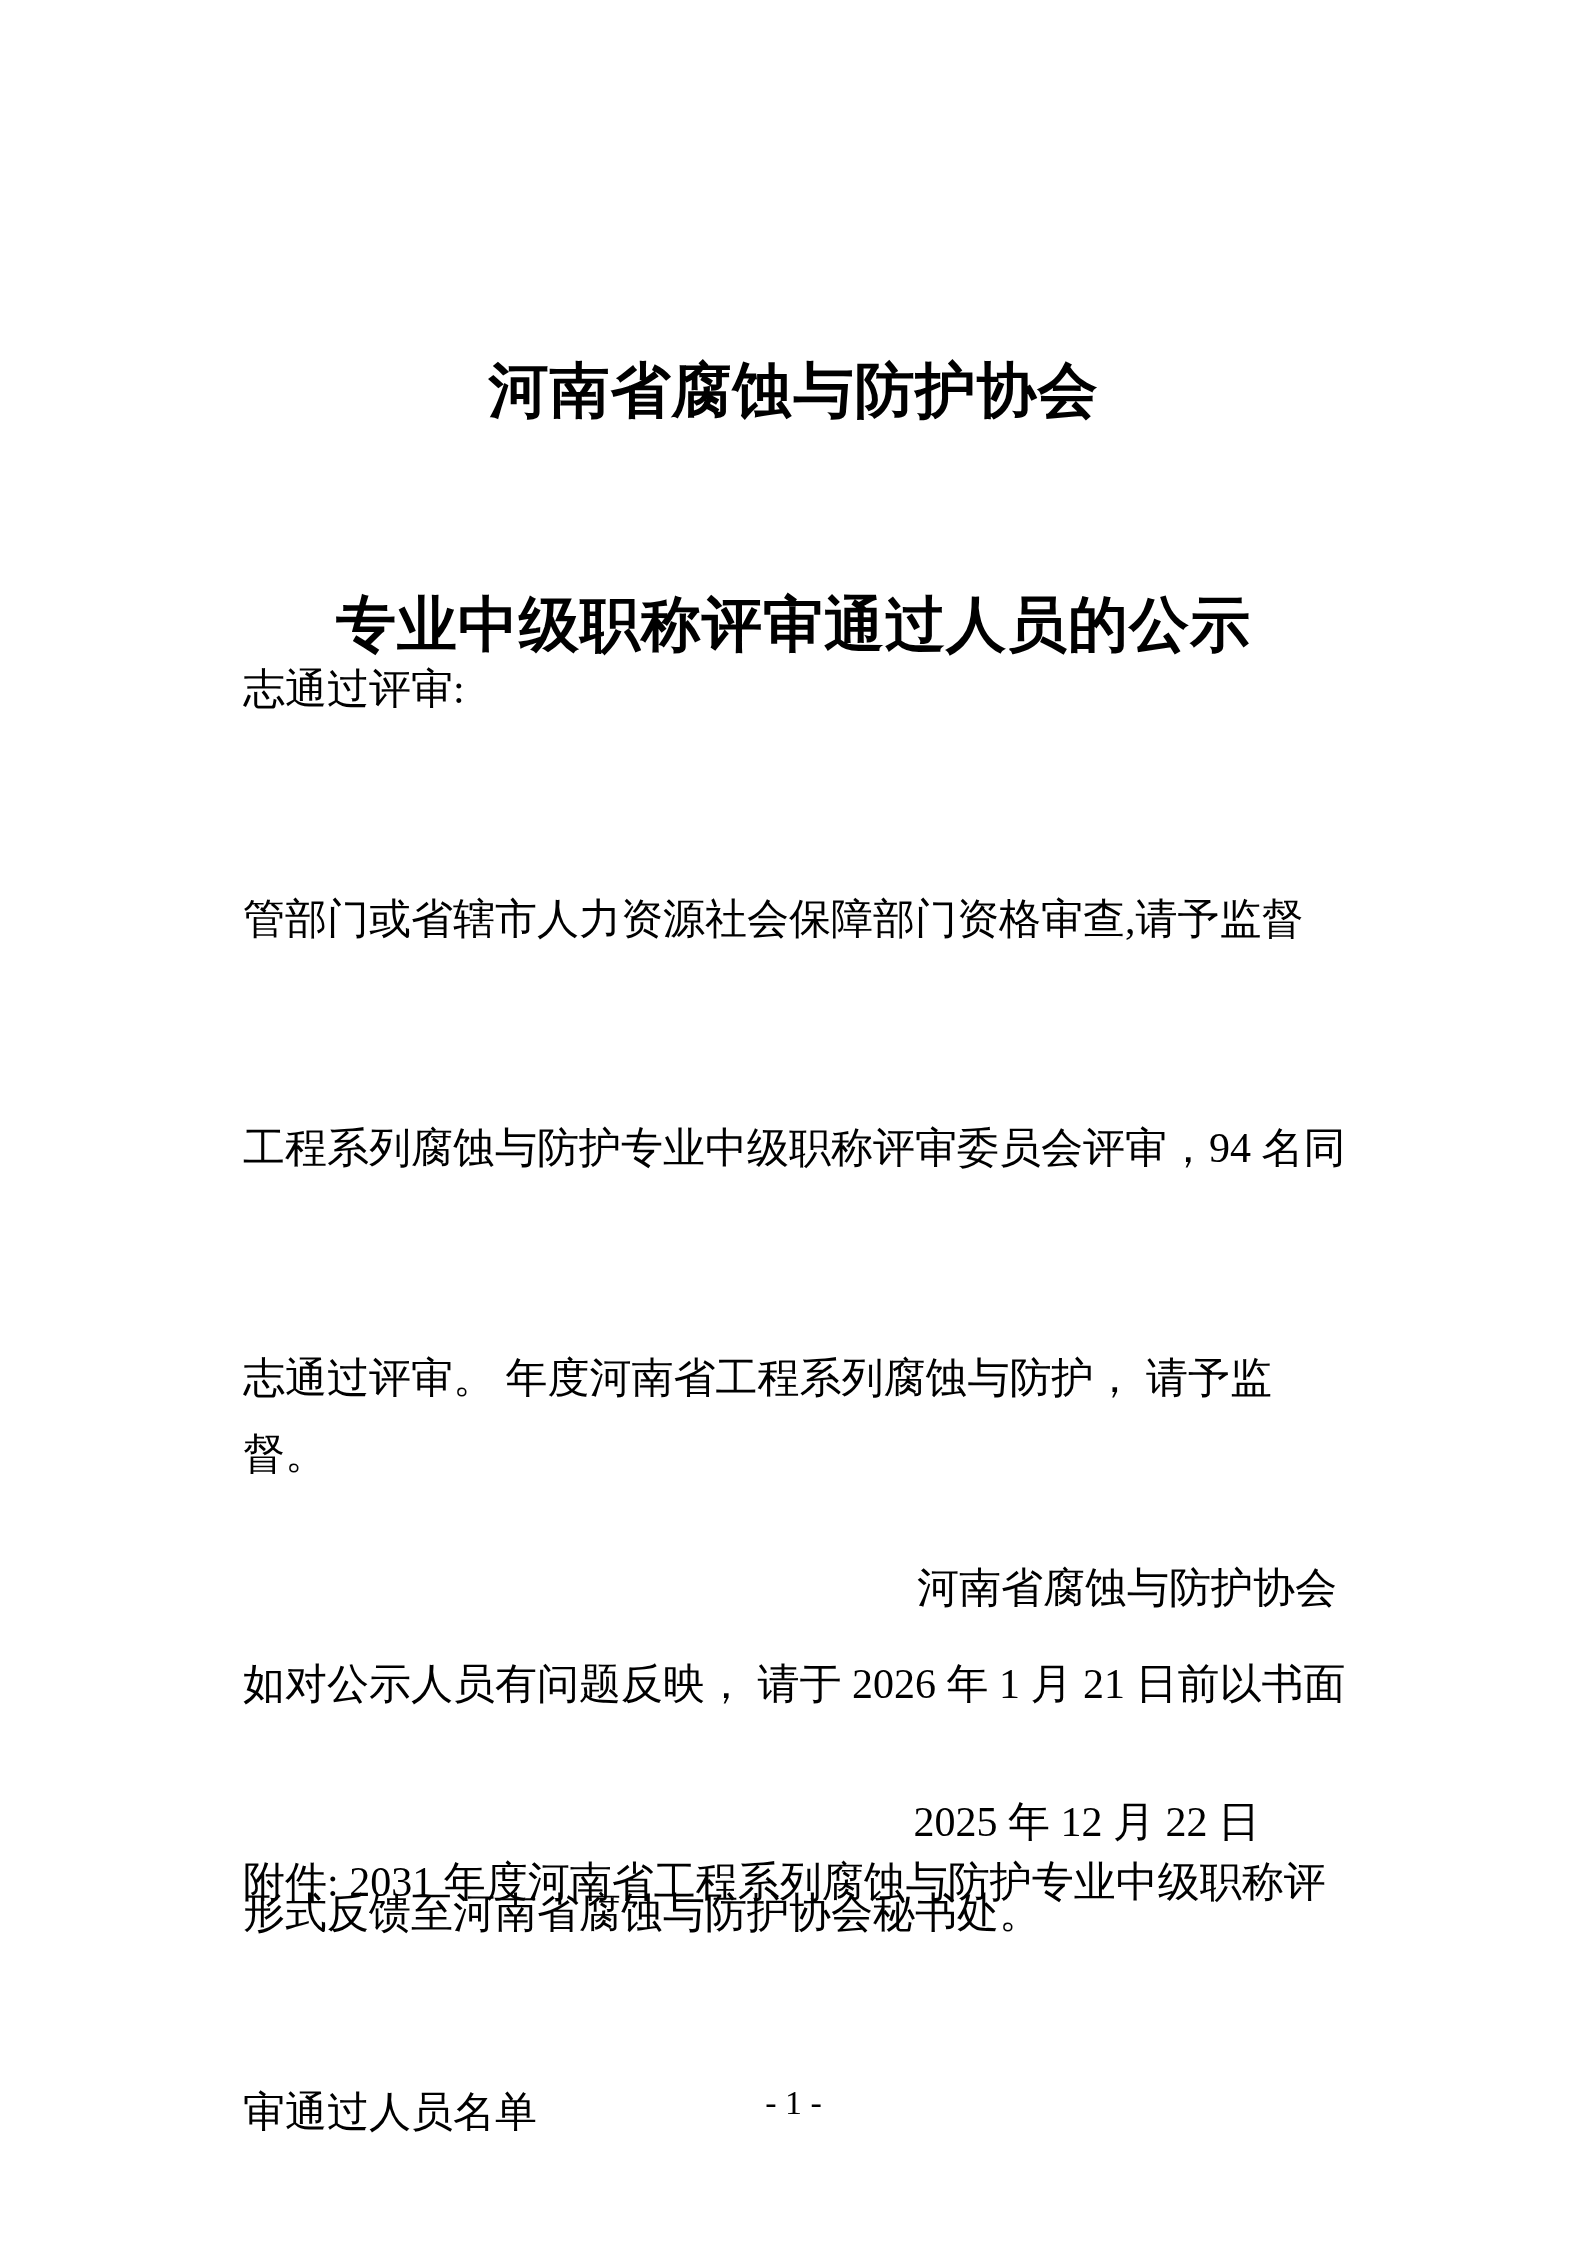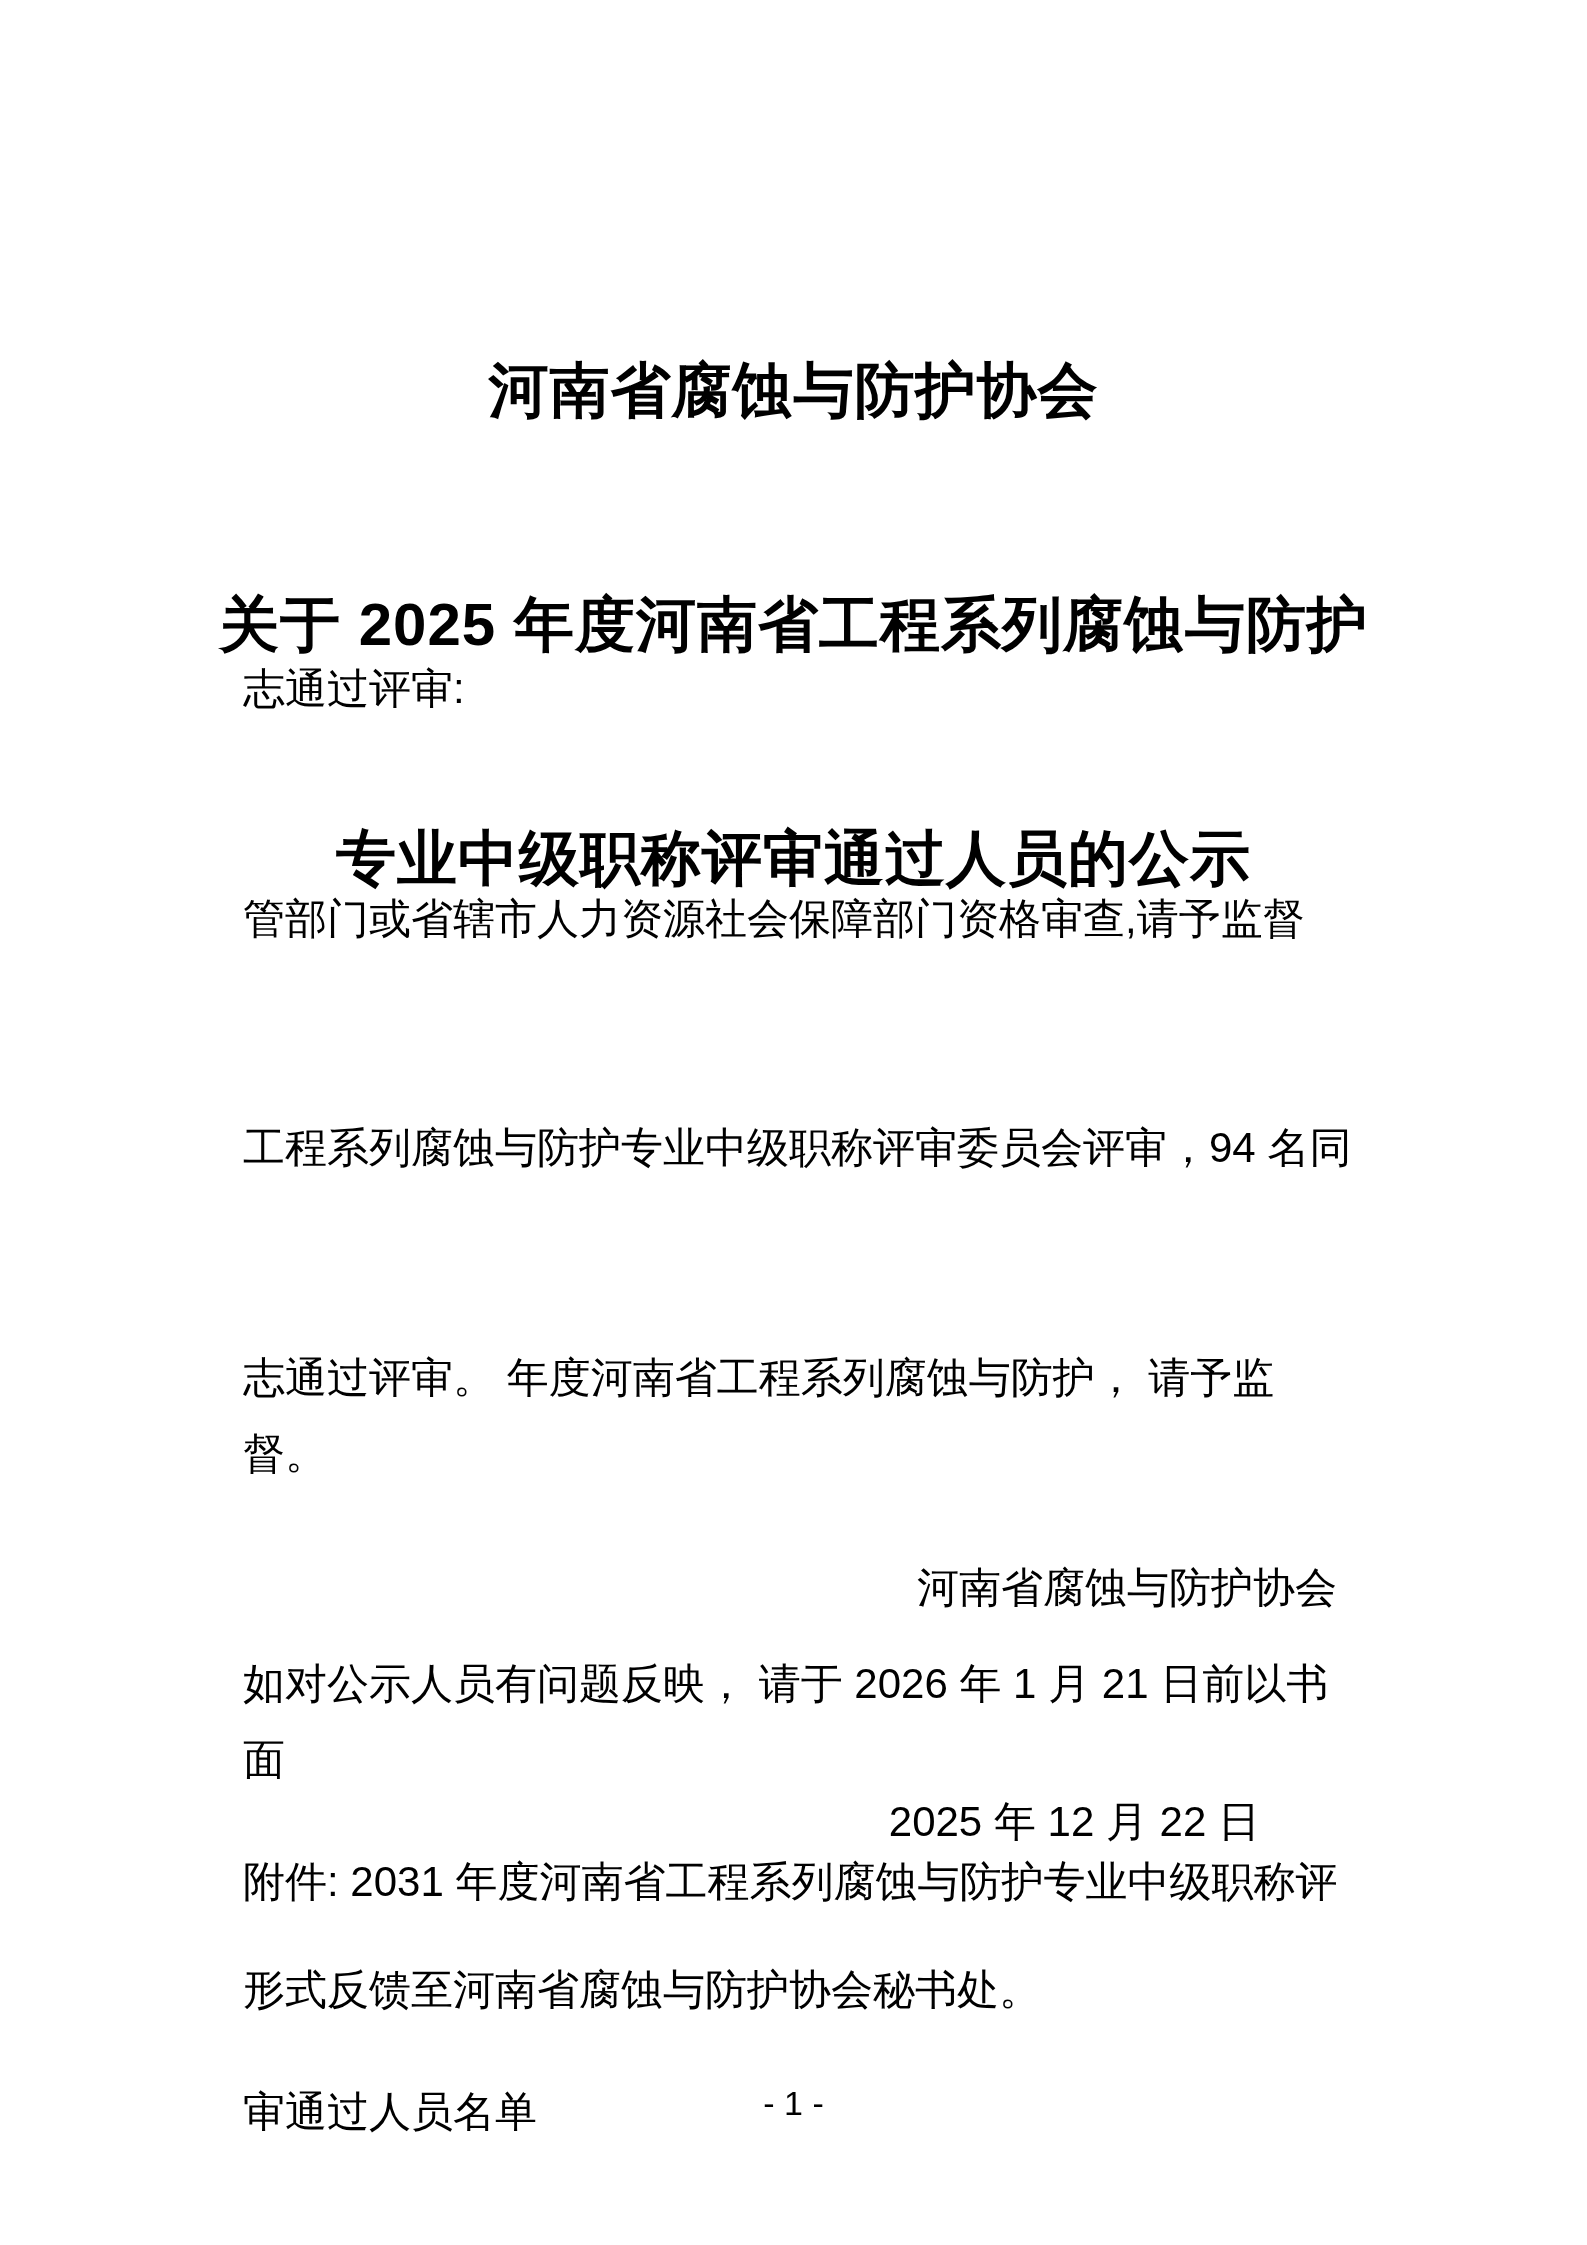--- a/index.html
+++ b/index.html
@@ -6,21 +6,21 @@
     margin: 0;
     padding: 0;
     background: #ffffff;
   }
   .page {
     position: relative;
     width: 1587px;
     height: 2245px;
     background: #ffffff;
     color: #000000;
-    font-family: Liberation Sans, sans-serif;
+    font-family: Liberation Serif, serif;
     overflow: hidden;
   }
   .title-block {
     position: absolute;
     top: 196px;
     left: 120px;
     right: 120px;
     text-align: center;
     font-size: 60px;
     line-height: 78px;
@@ -71,21 +71,20 @@
     white-space: pre-wrap;
   }
 </style>
 </head>
 <body>
 
 <div class="page">
 
   <div class="title-block">
     <div class="title-line">河南省腐蚀与防护协会</div>
-    <div class="title-line">关于 2025 年度河南省工程系列腐蚀与防护</div>
     <div class="title-line">专业中级职称评审通过人员的公示</div>
   </div>
 
   <div class="body-block">
     <div class="line">志通过评审:</div>
     <div class="line">管部门或省辖市人力资源社会保障部门资格审查,请予监督</div>
     <div class="line">工程系列腐蚀与防护专业中级职称评审委员会评审，94 名同</div>
     <div class="line">志通过评审。 年度河南省工程系列腐蚀与防护， 请予监督。</div>
     <div class="line">如对公示人员有问题反映， 请于 2026 年 1 月 21 日前以书面</div>
     <div class="line">形式反馈至河南省腐蚀与防护协会秘书处。</div>

